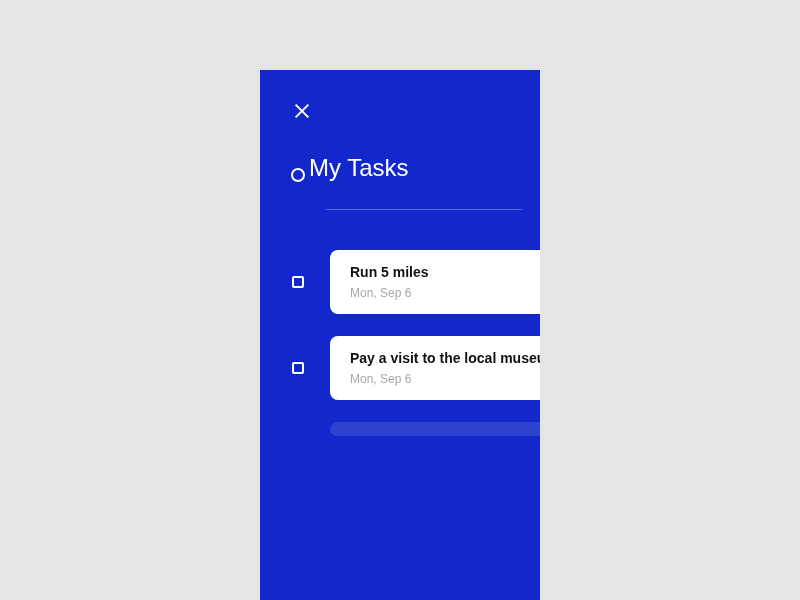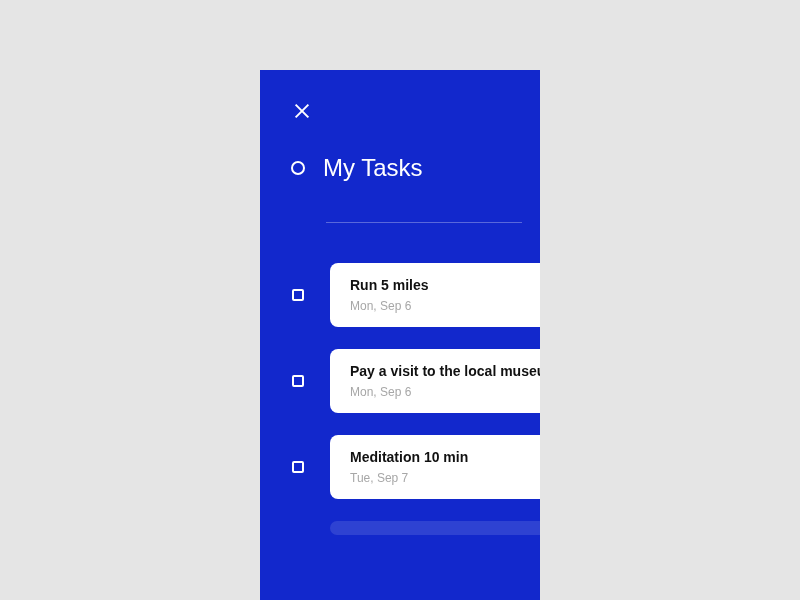--- a/index.html
+++ b/index.html
@@ -42,23 +42,23 @@
       top: 0;
       width: 2px;
       height: 18px;
       background: #fff;
     }
     .close-btn::before { transform: rotate(45deg); }
     .close-btn::after { transform: rotate(-45deg); }
 
     .title-row {
       display: flex;
-      align-items: center;
-      gap: 18px;
-      margin-bottom: 40px;
+      align-items: flex-end;
+      gap: 4px;
+      margin-bottom: 27px;
     }
     .title-circle {
       width: 14px;
       height: 14px;
       border: 2px solid #fff;
       border-radius: 50%;
       flex-shrink: 0;
       margin-left: 1px;
     }
     .title-text {
@@ -144,27 +144,20 @@
     </div>
 
     <div class="task-row">
       <div class="checkbox"></div>
       <div class="task-card">
         <div class="task-title">Pay a visit to the local museum</div>
         <div class="task-date">Mon, Sep 6</div>
       </div>
     </div>
 
-    <div class="task-row">
-      <div class="checkbox"></div>
-      <div class="task-card">
-        <div class="task-title">Meditation 10 min</div>
-        <div class="task-date">Tue, Sep 7</div>
-      </div>
-    </div>
 
     <div class="task-row">
       <div class="checkbox" style="visibility:hidden;"></div>
       <div class="ghost-card"></div>
     </div>
 
   </div>
 
 </div>
 

